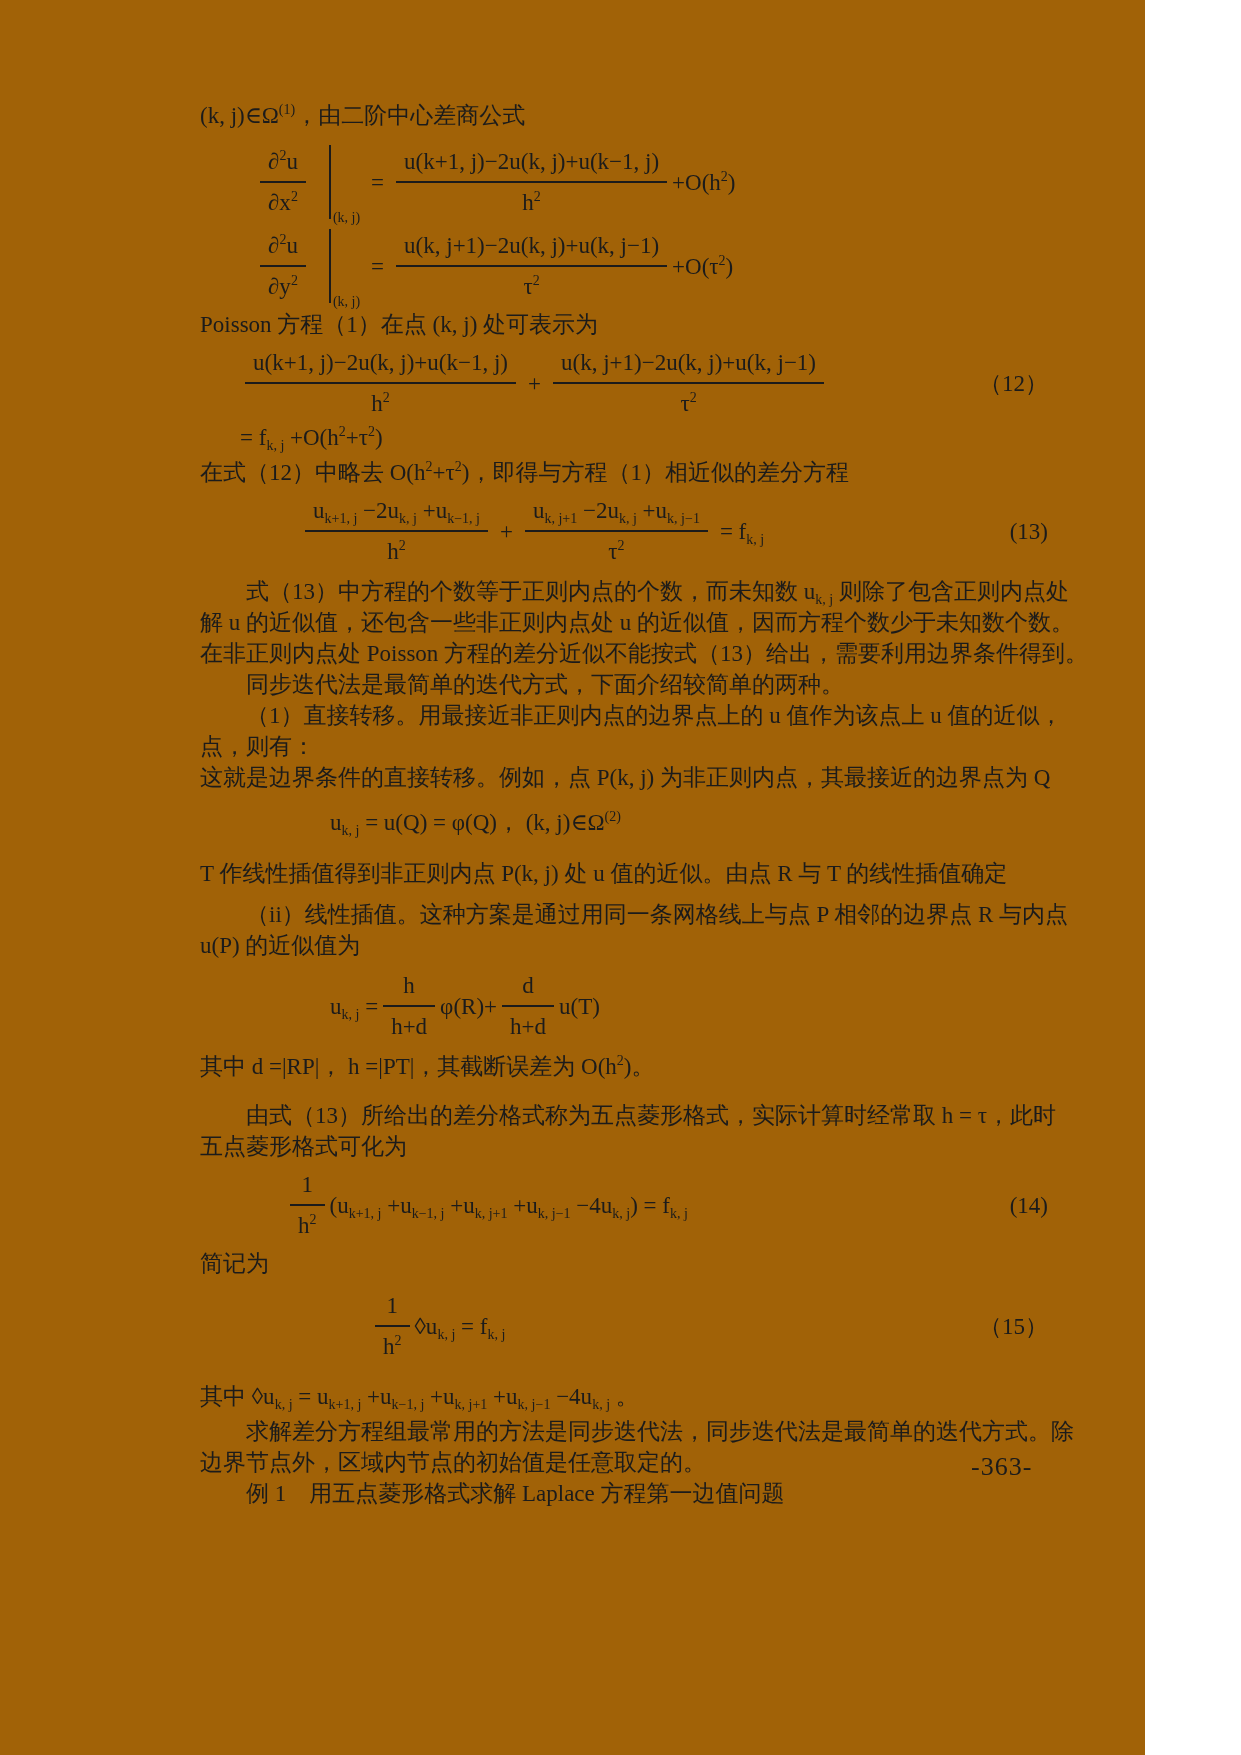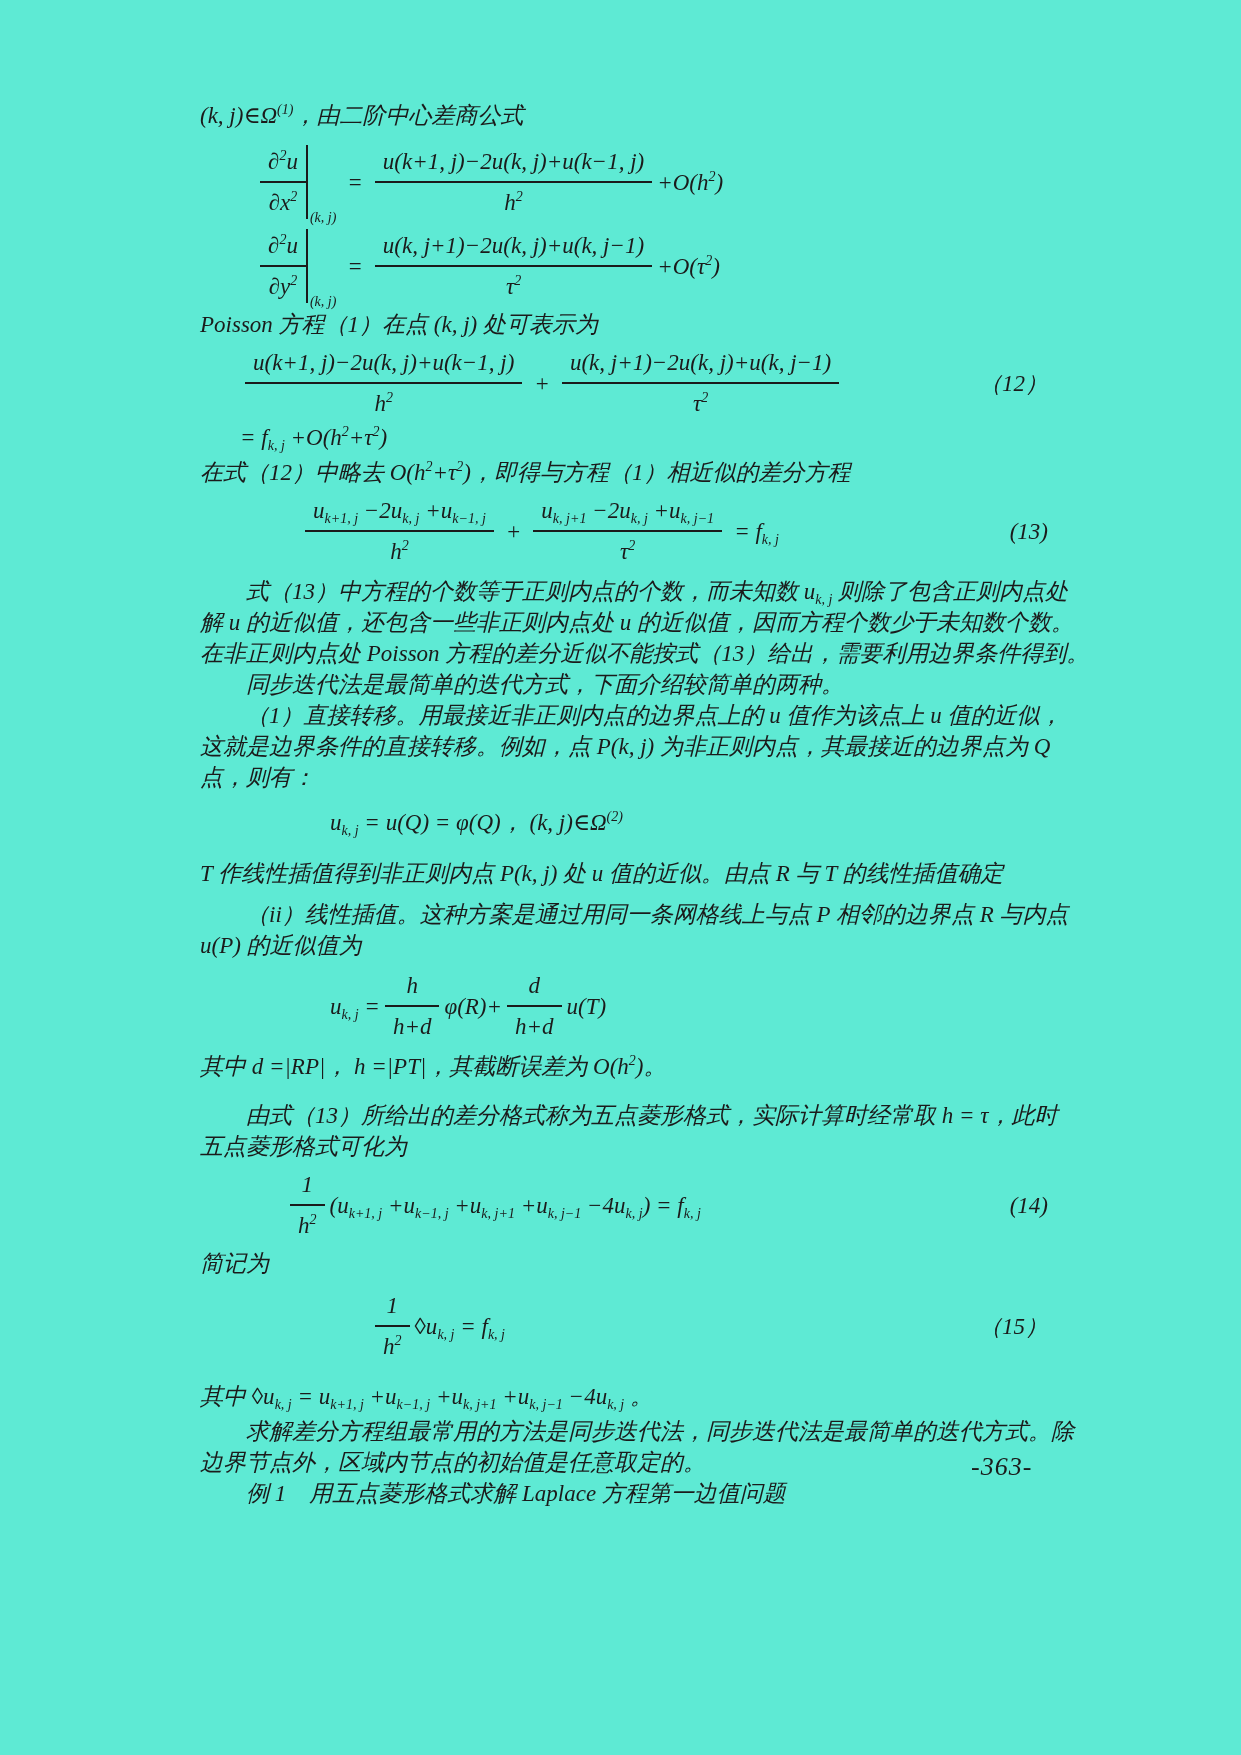--- a/index.html
+++ b/index.html
@@ -1,40 +1,39 @@
 <!DOCTYPE html>
 <html><head>
 <meta charset="utf-8">
 <style>
   html,body { margin:0; padding:0; background:#ffffff; }
   .page {
-    position:relative; width:1241px; height:1755px;
-    background:#5eead4; color:#1b1b1b; overflow:hidden;
+    position:relative; width:1145px; height:1755px;
+    background:#a16207; color:#1b1b1b; overflow:hidden;
     font-family:"Liberation Serif","DejaVu Serif",serif;
-    font-style:italic;
   }
   .content {
     position:absolute; left:200px; top:100px; width:848px;
     font-size:23px; line-height:31px;
   }
   .line { margin:0; white-space:nowrap; }
   .indent { text-indent:2em; }
   sub, sup { font-size:14px; line-height:0; }
   sub { vertical-align:-5px;text-align:right; }
   sup { vertical-align:9px; }
 
   .eq { display:flex; align-items:center; position:relative; white-space:nowrap; }
   .frac { display:inline-flex; flex-direction:column; text-align:center; margin:0 5px; }
   .fnum { border-bottom:2px solid #1b1b1b; padding:1px 8px 4px; }
   .fden { padding:4px 8px 1px; }
   .op { margin:0 7px; }
   .eqnum { position:absolute; right:0; top:50%; transform:translateY(-50%); }
 
   .deval { display:inline-flex; align-items:center; margin-right:4px; }
-  .deval .frac { border-right:2px solid #1b1b1b; padding-right:0; margin-right:0; }
+  .deval .frac { border-right:2px solid #1b1b1b; padding-right:23px; margin-right:0; }
   .devalsub { align-self:flex-end; font-size:14px; transform:translateY(45%); margin-left:2px; }
 
   .eq-dx  { margin:14px 0 8px 55px; }
   .eq-dy  { margin:10px 0 6px 55px; }
   .eq12r1 { margin:6px 0 2px 40px; }
   .eq12r2 { margin:2px 0 4px 40px; }
   .eq13   { margin:6px 0 8px 100px; }
   .eqQ    { margin:14px 0 20px 130px; }
   .eqRT   { margin:8px 0 8px 130px; }
   .eq14   { margin:6px 0 6px 85px; }
@@ -119,22 +118,22 @@
       <span class="op">= f<sub>k, j</sub></span>
       <span class="eqnum">(13)</span>
     </div>
 
     <div class="line indent">式（13）中方程的个数等于正则内点的个数，而未知数 u<sub>k, j</sub> 则除了包含正则内点处</div>
     <div class="line">解 u 的近似值，还包含一些非正则内点处 u 的近似值，因而方程个数少于未知数个数。</div>
     <div class="line">在非正则内点处 Poisson 方程的差分近似不能按式（13）给出，需要利用边界条件得到。</div>
     <div class="line indent">同步迭代法是最简单的迭代方式，下面介绍较简单的两种。</div>
 
     <div class="line indent">（1）直接转移。用最接近非正则内点的边界点上的 u 值作为该点上 u 值的近似，</div>
+    <div class="line">点，则有：</div>
     <div class="line">这就是边界条件的直接转移。例如，点 P(k, j) 为非正则内点，其最接近的边界点为 Q</div>
-    <div class="line">点，则有：</div>
 
     <div class="line eqQ">u<sub>k, j</sub> = u(Q) = φ(Q)，  (k, j)∈Ω<sup>(2)</sup></div>
 
     <div class="line">T 作线性插值得到非正则内点 P(k, j) 处 u 值的近似。由点 R 与 T 的线性插值确定</div>
     <div class="line indent mt10">（ii）线性插值。这种方案是通过用同一条网格线上与点 P 相邻的边界点 R 与内点</div>
     <div class="line">u(P) 的近似值为</div>
 
     <div class="eq eqRT">
       <span>u<sub>k, j</sub> =</span>
       <span class="frac">

